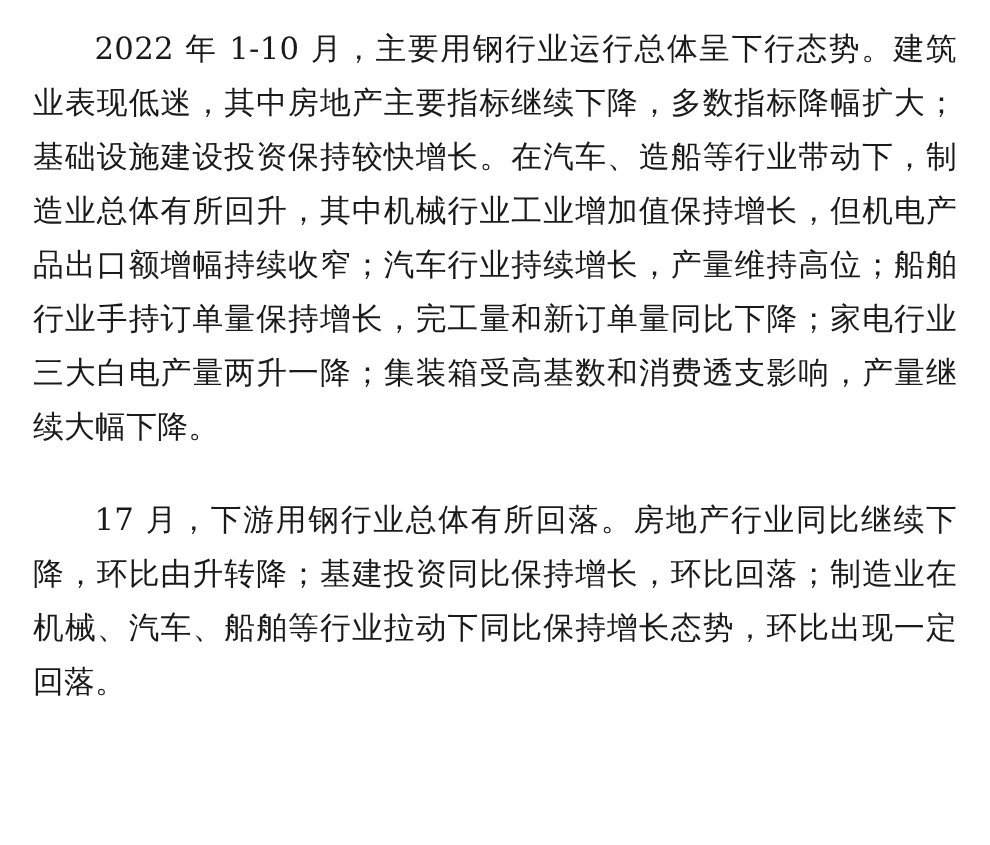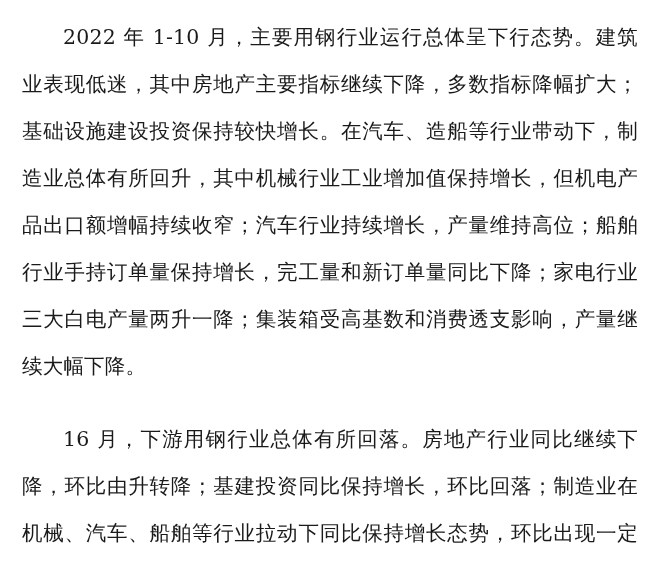--- a/index.html
+++ b/index.html
@@ -16,31 +16,31 @@
   }
   .page {
     box-sizing: border-box;
     width: 660px;
     height: 563px;
     padding: 14px 22px 10px 22px;
     background: #ffffff;
   }
   .para {
     font-size: 20.5px;
-    line-height: 47px;
+    line-height: 36px;
     text-align: justify;
     text-justify: inter-ideograph;
     letter-spacing: 0.2px;
     text-indent: 2em;
     margin: 0;
     color: #1a1a1a;
   }
   .para + .para {
     margin-top: 26px;
   }
 </style>
 </head>
 <body>
 
 <div class="page">
   <p class="para">2022 年 1-10 月，主要用钢行业运行总体呈下行态势。建筑业表现低迷，其中房地产主要指标继续下降，多数指标降幅扩大；基础设施建设投资保持较快增长。在汽车、造船等行业带动下，制造业总体有所回升，其中机械行业工业增加值保持增长，但机电产品出口额增幅持续收窄；汽车行业持续增长，产量维持高位；船舶行业手持订单量保持增长，完工量和新订单量同比下降；家电行业三大白电产量两升一降；集装箱受高基数和消费透支影响，产量继续大幅下降。</p>
-  <p class="para">16 月，下游用钢行业总体有所回落。房地产行业同比继续下降，环比由升转降；基建投资同比保持增长，环比回落；制造业在机械、汽车、船舶等行业拉动下同比保持增长态势，环比出现一定回落。</p>
+  <p class="para">17 月，下游用钢行业总体有所回落。房地产行业同比继续下降，环比由升转降；基建投资同比保持增长，环比回落；制造业在机械、汽车、船舶等行业拉动下同比保持增长态势，环比出现一定回落。</p>
 </div>
 
 </body></html>

